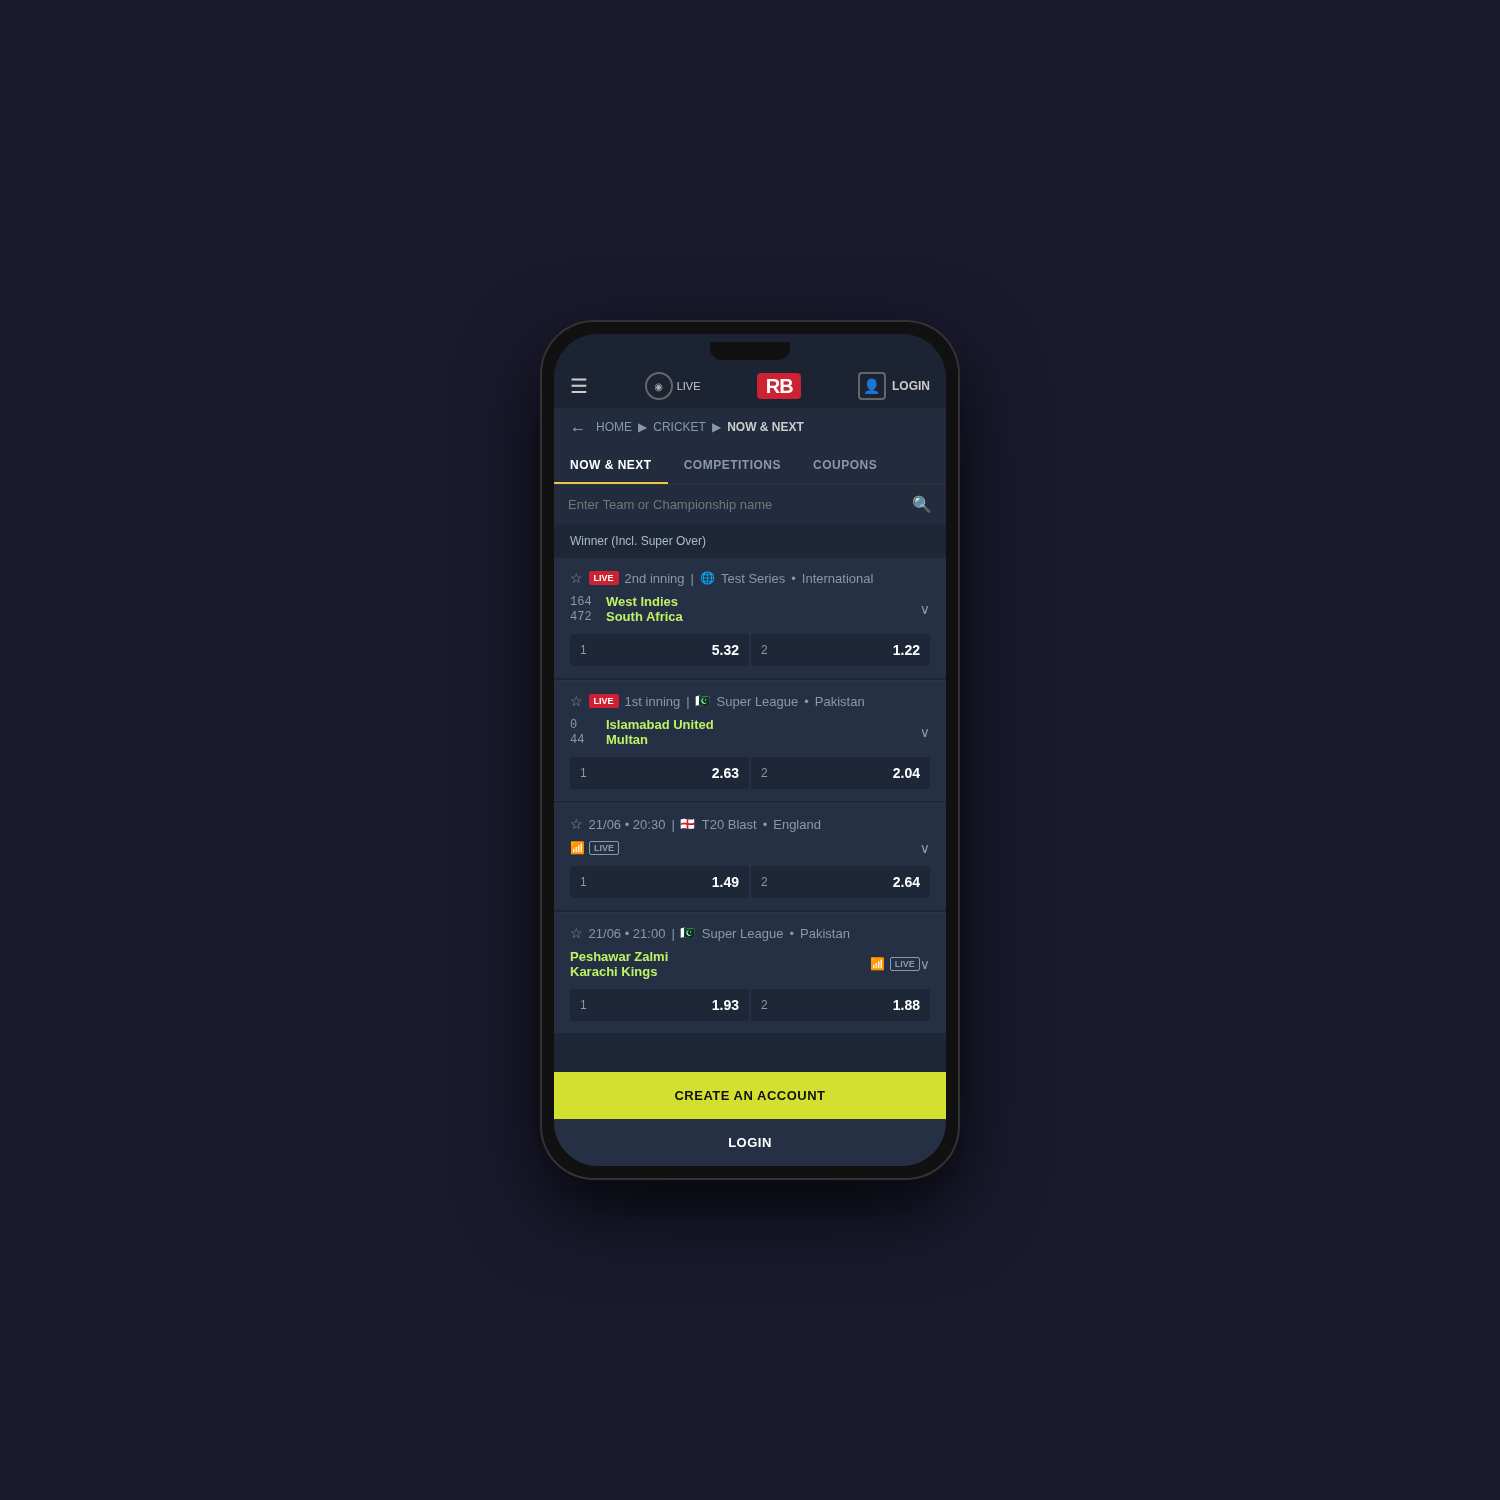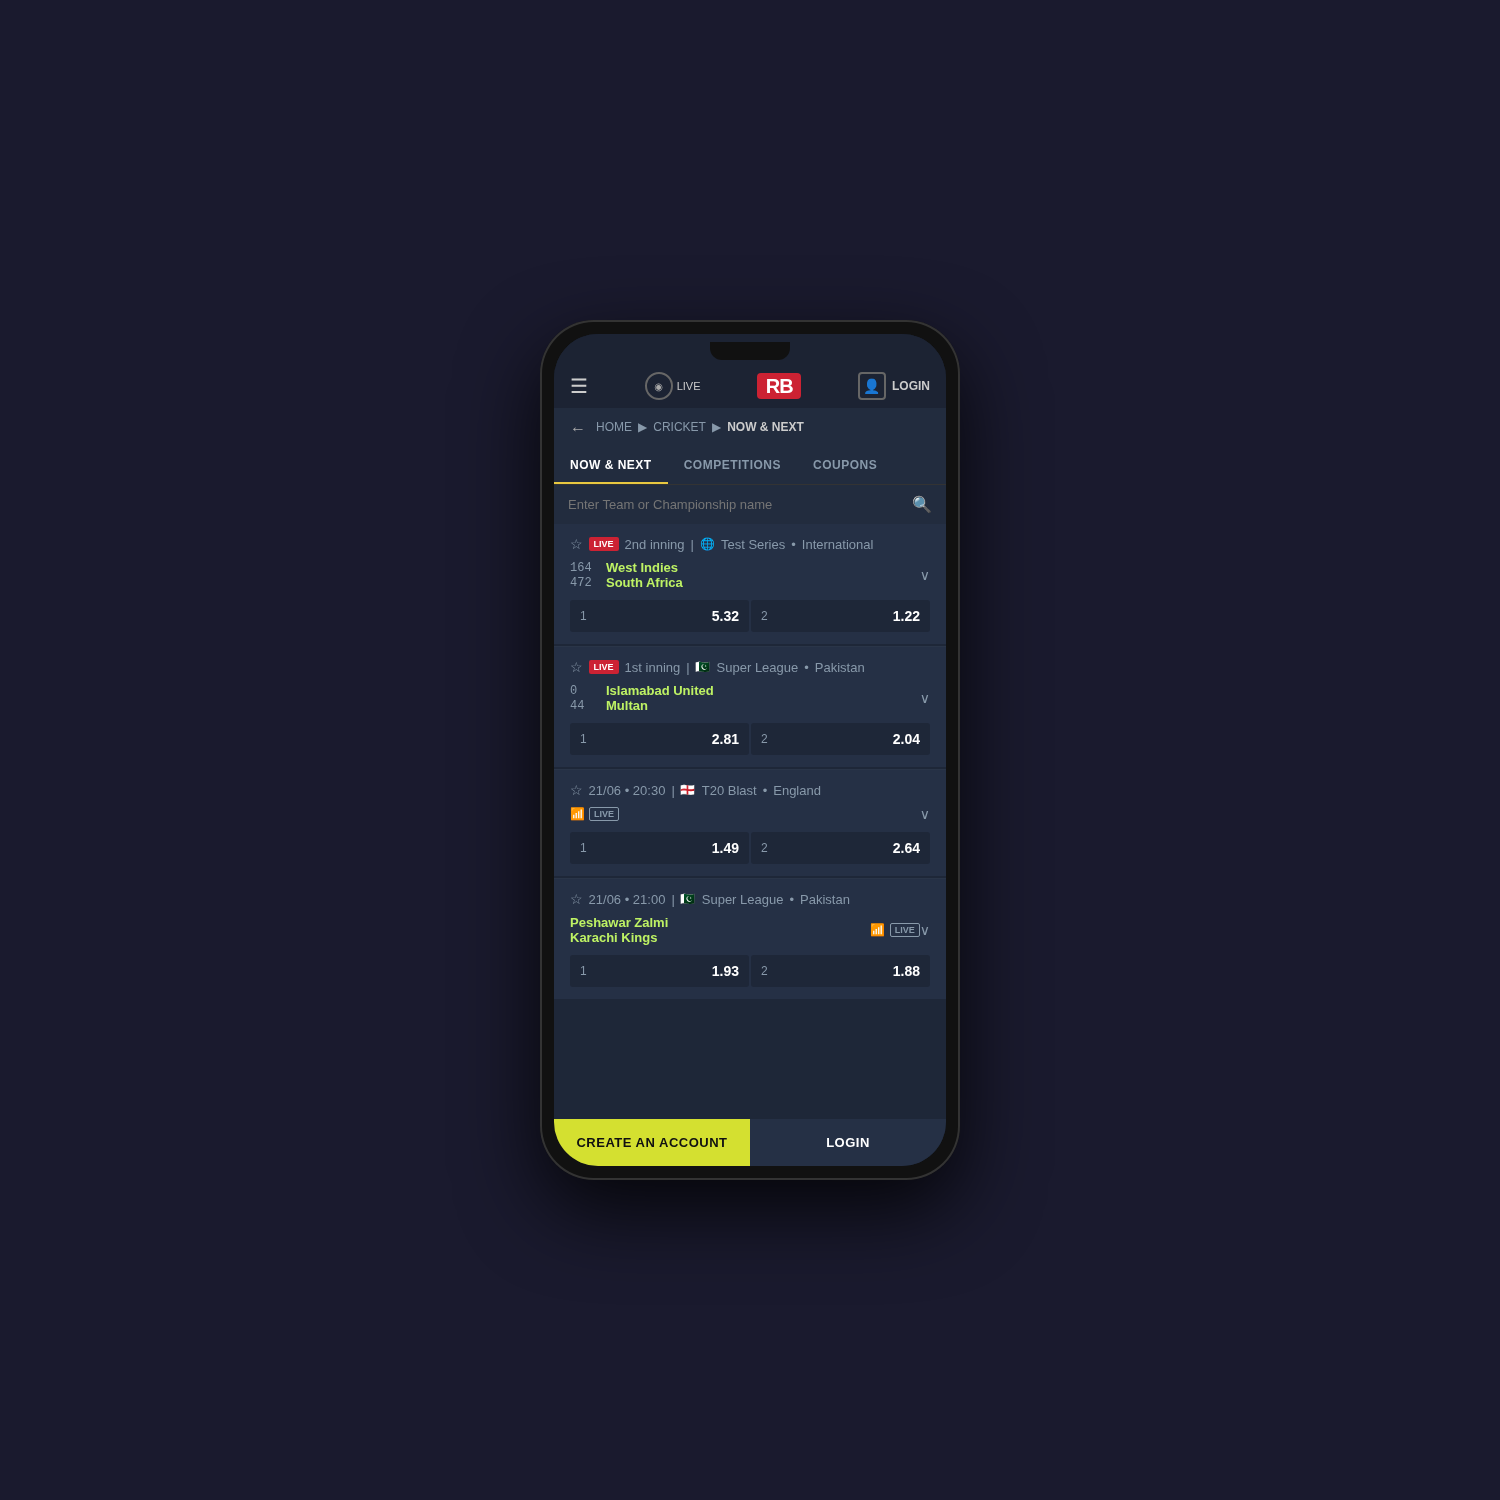--- a/index.html
+++ b/index.html
@@ -324,20 +324,21 @@
       font-size: 9px;
       font-weight: 600;
       padding: 1px 4px;
       border-radius: 2px;
     }
 
     
     .bottom-cta {
       display: flex;
       flex-shrink: 0;
+      flex-direction: column;
     }
 
     .cta-create {
       flex: 1;
       background: #d4e030;
       color: #111;
       border: none;
       padding: 16px;
       font-size: 13px;
       font-weight: 800;
@@ -410,20 +411,21 @@
       </div>
     </div>
 
     <div class="search-bar">
       <input type="text" placeholder="Enter Team or Championship name" style="">
       <span class="search-icon">🔍</span>
     </div>
 
     <div class="content">
 
+      <div class="section-title">Winner (Incl. Super Over)</div>
 
       <div class="match-card">
         <div class="match-meta">
           <span class="star-icon">☆</span>
           <span class="live-badge">LIVE</span>
           <span class="meta-text">2nd inning</span>
           <span class="meta-text">|</span>
           <span class="flag-icon">🌐</span>
           <span class="meta-text">Test Series</span>
           <span class="meta-text">•</span>
@@ -476,21 +478,21 @@
             <div class="team-row">
               <span class="team-score">44</span>
               <span class="team-name">Multan</span>
             </div>
           </div>
           <span class="chevron-icon">∨</span>
         </div>
         <div class="odds-row">
           <button class="odds-btn">
             <span class="odds-label">1</span>
-            <span class="odds-value">2.81</span>
+            <span class="odds-value">2.63</span>
           </button>
           <button class="odds-btn">
             <span class="odds-label">2</span>
             <span class="odds-value">2.04</span>
           </button>
         </div>
       </div>
 
       <div class="divider-line"></div>
 

